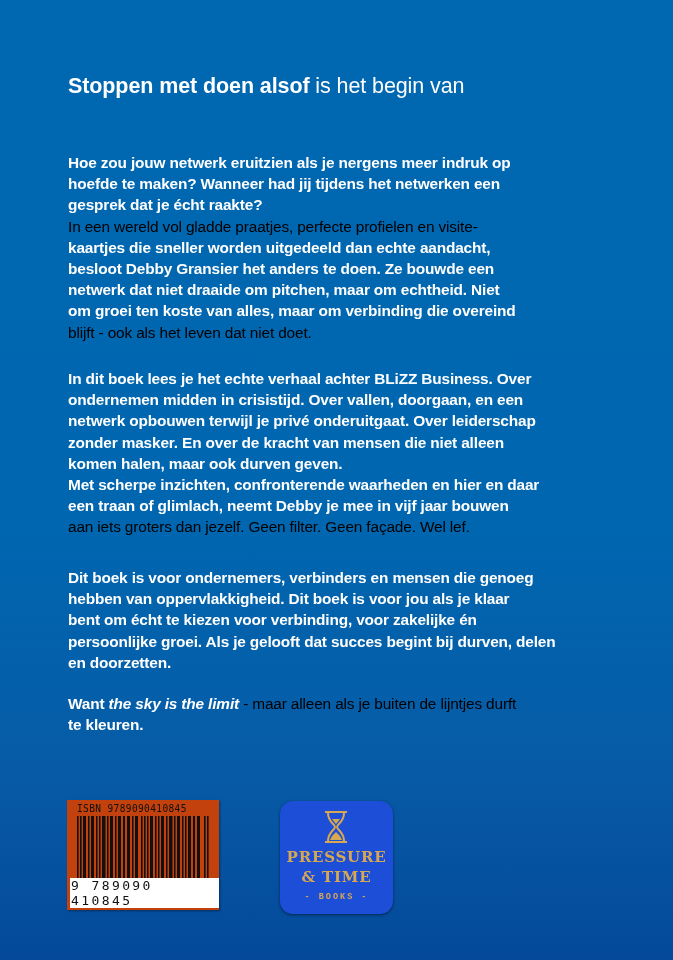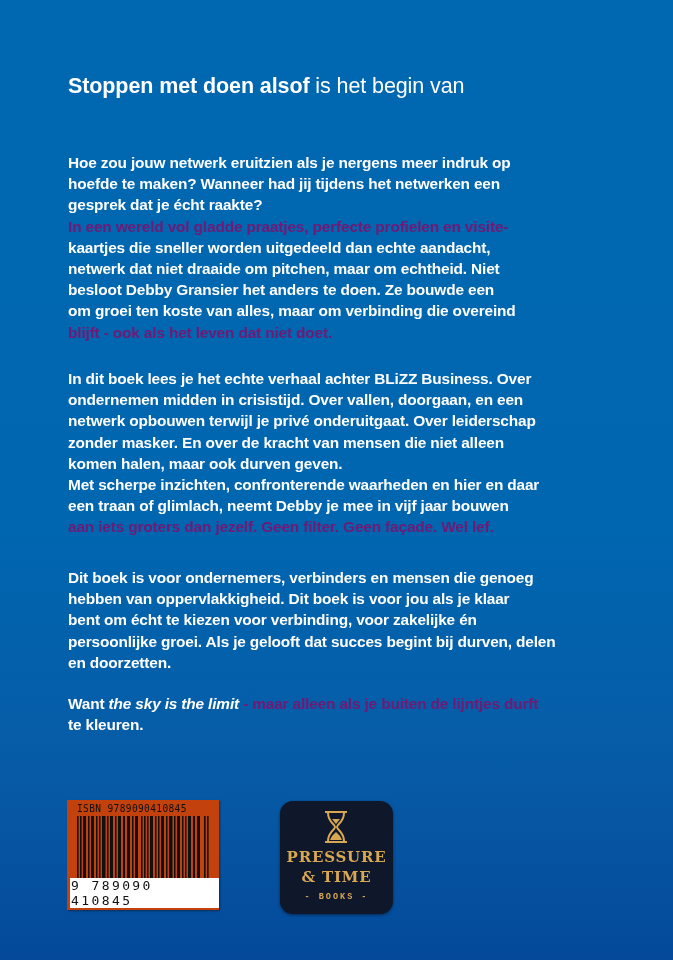--- a/index.html
+++ b/index.html
@@ -13,21 +13,21 @@
     .cover { position: absolute; left: 0; top: 0; width: 673px; height: 936px; }
     .text-block { position: absolute; left: 68px; width: 506px; }
     .headline {
       top: 72px; font-size: 21.5px; line-height: 29px; font-weight: normal; letter-spacing: -0.1px;
     }
     .headline b { font-weight: bold; }
     .para {
       font-size: 15.4px; line-height: 21.2px; text-align: justify; text-align-last: left;
       font-weight: bold; letter-spacing: -0.15px;
     }
-    .para .light { font-weight: bold; color: #701a75; }
+    .para .light { font-weight: normal; color: #000000; }
     .p1 { top: 152px; }
     .p2 { top: 368px; }
     .p3 { top: 567px; }
     .p4 { top: 693px; }
     .para .line-break { display: block; }
     .it { font-style: italic; }
 
     
     .barcode {
       position: absolute; left: 67px; top: 800px; width: 152px; height: 110px;
@@ -39,21 +39,21 @@
     }
     .bars { position: absolute; left: 10px; top: 16px; width: 132px; height: 78px; }
     .isbn-bottom {
       position: absolute; left: 3px; bottom: 2px; font-family: "DejaVu Sans Mono", monospace;
       font-size: 13px; color: #111; letter-spacing: 2.4px; background: #fff; padding: 0 1px;
     }
 
     
     .logo {
       position: absolute; left: 280px; top: 801px; width: 113px; height: 113px;
-      background: #0f172a; border-radius: 13px; box-shadow: 0 1px 3px rgba(0,0,0,0.5);
+      background: #1d4ed8; border-radius: 13px; box-shadow: 0 1px 3px rgba(0,0,0,0.5);
       text-align: center; color: #d8a752;
     }
     .logo svg { position: absolute; left: 44px; top: 9px; }
     .logo-line1, .logo-line2 {
       position: absolute; left: 0; width: 100%; font-family: "DejaVu Serif", serif;
       font-weight: bold; font-size: 15px; letter-spacing: 0.8px;
     }
     .logo-line1 { top: 47px; }
     .logo-line2 { top: 67px; }
     .logo-line3 {
@@ -69,22 +69,22 @@
   <div class="text-block headline">
     <b>Stoppen met doen alsof</b><span> is het begin van</span><br>
   </div>
 
   <div class="text-block para p1">
     <span class="line-break">Hoe zou jouw netwerk eruitzien als je nergens meer indruk op</span>
     <span class="line-break">hoefde te maken? Wanneer had jij tijdens het netwerken een</span>
     <span class="line-break">gesprek dat je écht raakte?</span>
     <span class="line-break light">In een wereld vol gladde praatjes, perfecte profielen en visite-</span>
     <span class="line-break">kaartjes die sneller worden uitgedeeld dan echte aandacht,</span>
+    <span class="line-break">besloot Debby Gransier het anders te doen. Ze bouwde een</span>
     <span class="line-break">netwerk dat niet draaide om pitchen, maar om echtheid. Niet</span>
-    <span class="line-break">besloot Debby Gransier het anders te doen. Ze bouwde een</span>
     <span class="line-break">om groei ten koste van alles, maar om verbinding die overeind</span>
     <span class="line-break light">blijft - ook als het leven dat niet doet.</span>
   </div>
 
   <div class="text-block para p2">
     <span class="line-break">In dit boek lees je het echte verhaal achter BLiZZ Business. Over</span>
     <span class="line-break">ondernemen midden in crisistijd. Over vallen, doorgaan, en een</span>
     <span class="line-break">netwerk opbouwen terwijl je privé onderuitgaat. Over leiderschap</span>
     <span class="line-break">zonder masker. En over de kracht van mensen die niet alleen</span>
     <span class="line-break">komen halen, maar ook durven geven.</span>

